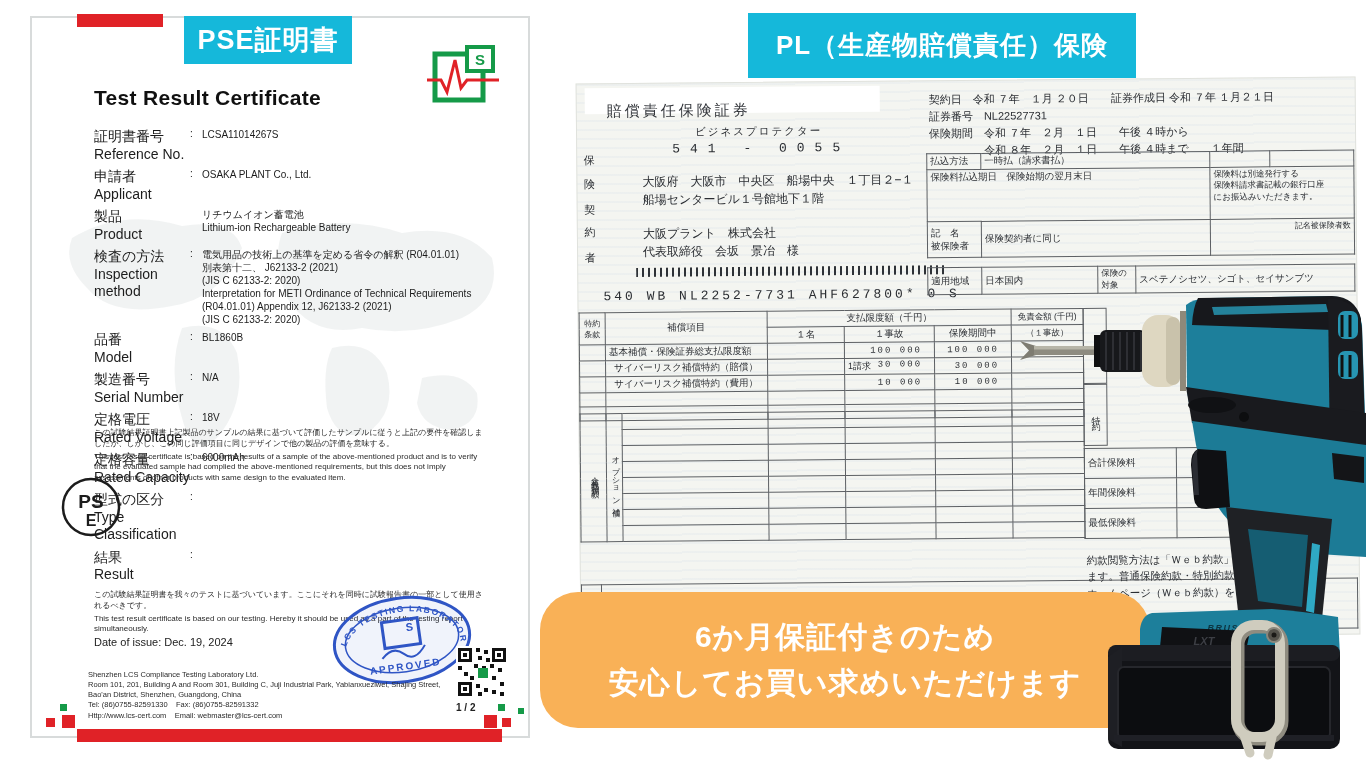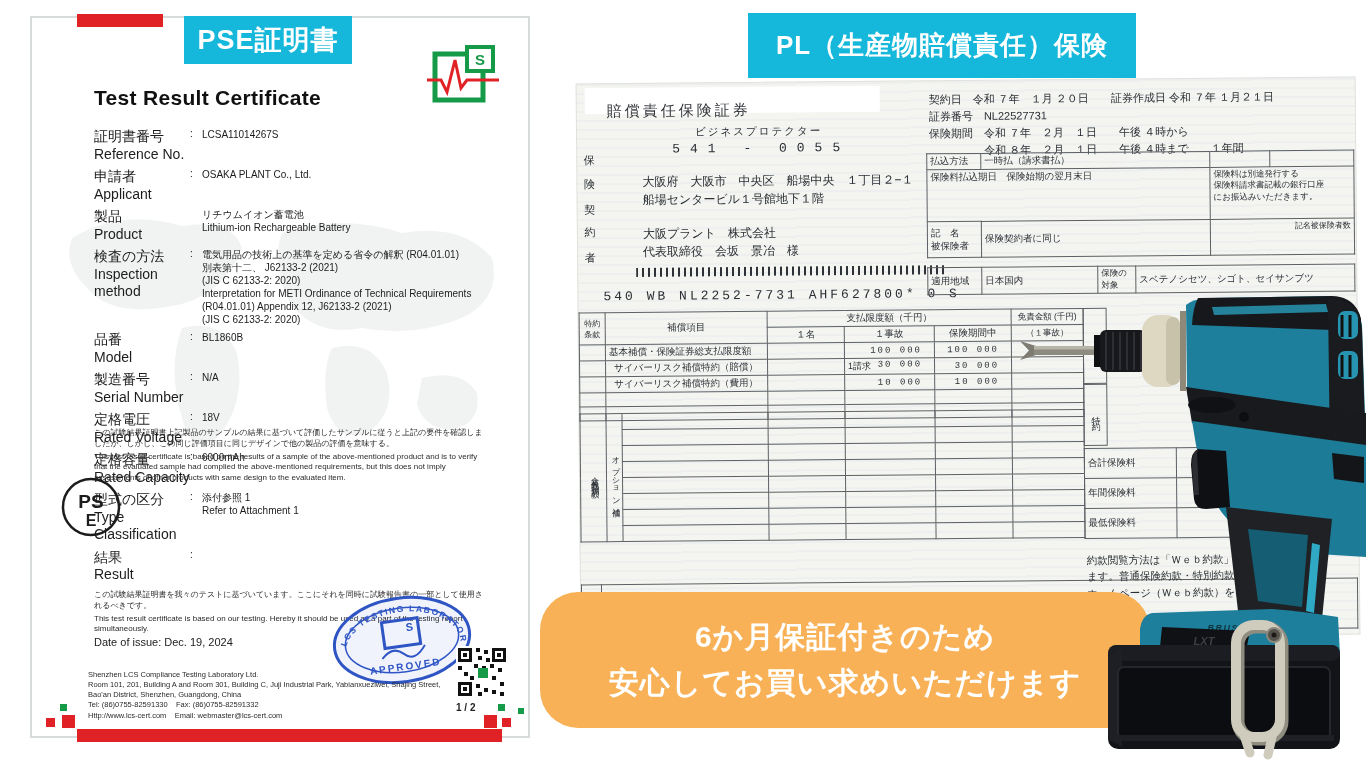--- a/index.html
+++ b/index.html
@@ -120,22 +120,20 @@
       </div>
       <div class="f-row">
         <div class="f-label pre"><span>定格容量</span><br><span>Rated Capacity</span></div>
         <div class="f-colon">:</div>
         <div class="f-value pre">6000mAh</div>
       </div>
       <div class="f-row">
         <div class="f-label pre"><span>型式の区分</span><br><span class="pre">Type
 Classification</span></div>
         <div class="f-colon">:</div>
-        <div class="f-value pre">添付参照 1
-Refer to Attachment 1</div>
       </div>
       <div class="f-row">
         <div class="f-label pre"><span>結果</span><br><span>Result</span></div>
         <div class="f-colon">:</div>
       </div>
     </div>
 
     <div class="abs note" style="left:62px;top:410px;">
       <div class="jp">この試験結果証明書上記製品のサンプルの結果に基づいて評価したサンプルに従うと上記の要件を確認しましたが、しかし、この同じ評価項目に同じデザインで他の製品の評価を意味する。</div>
       <div>This test result certificate is based on the results of a sample of the above-mentioned product and is to verify that the evaluated sample had complied the above-mentioned requirements, but this does not imply assessments of other products with same design to the evaluated item.</div>

